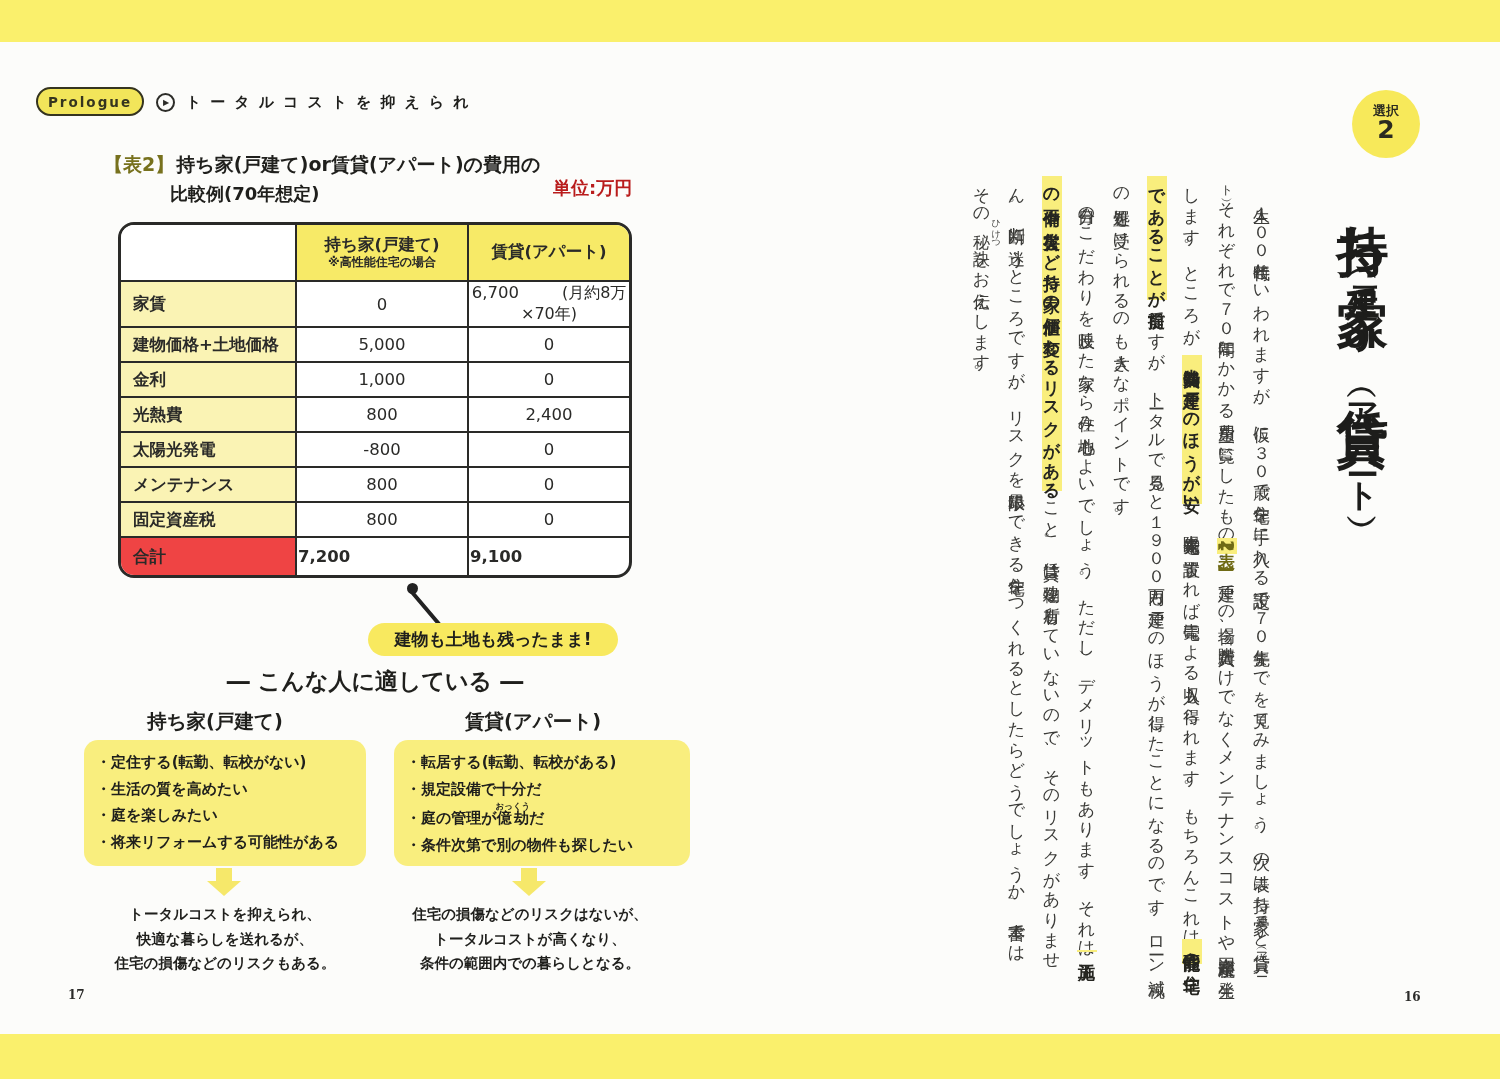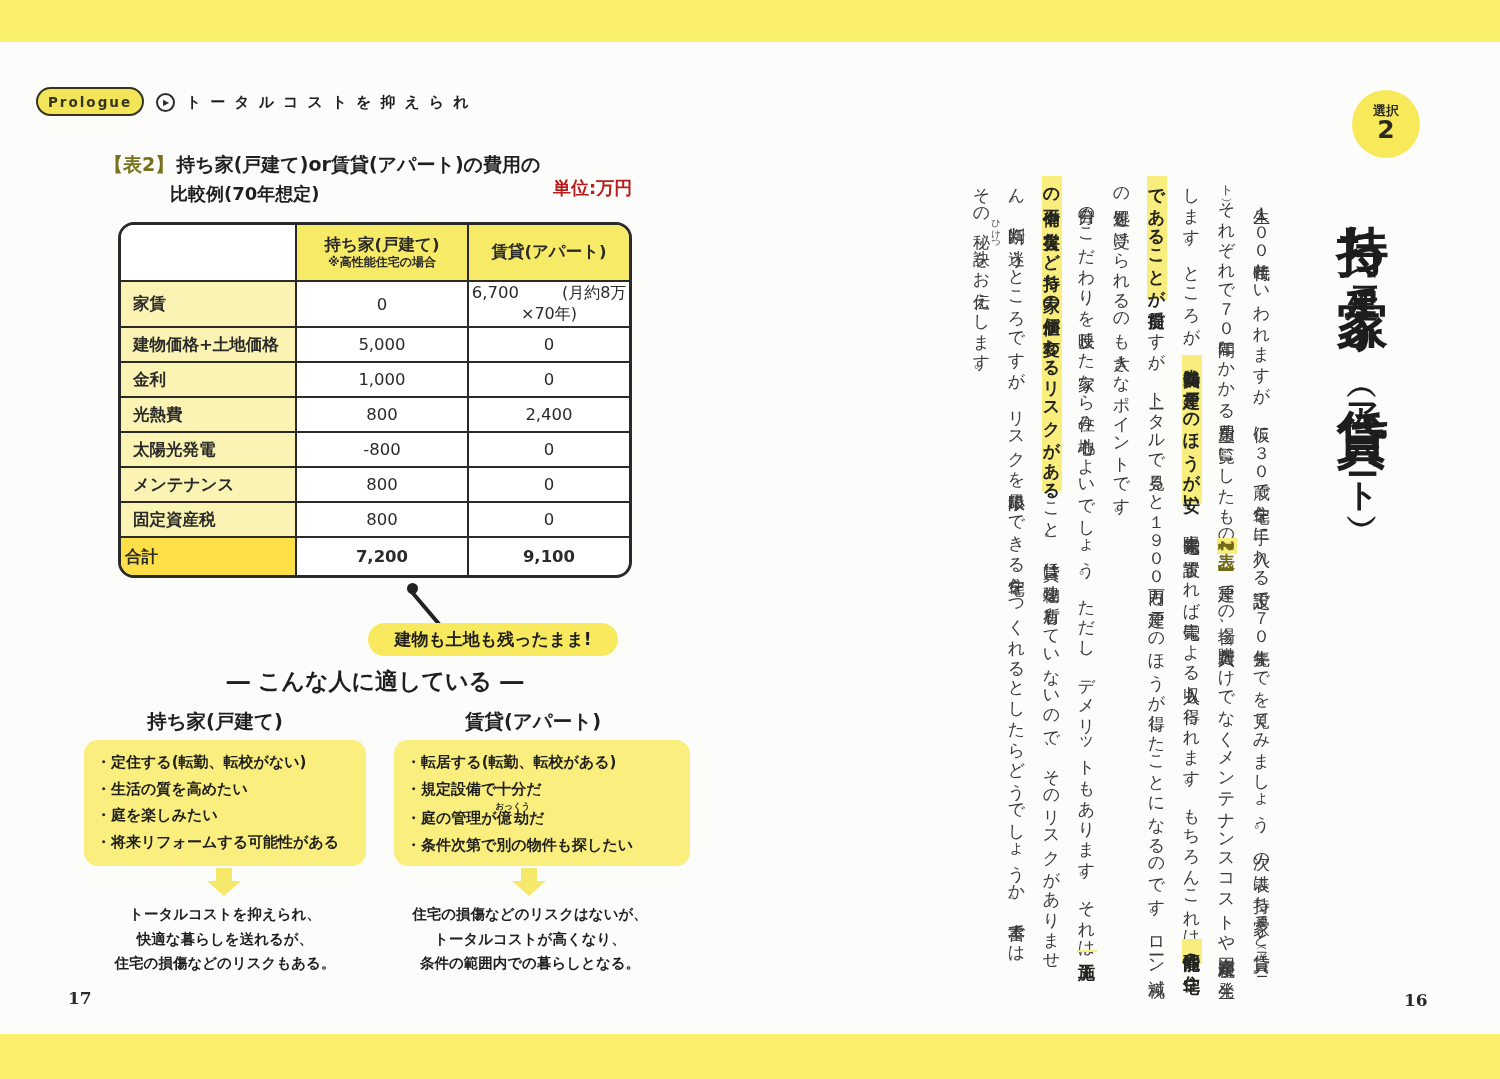--- a/index.html
+++ b/index.html
@@ -30,22 +30,22 @@
   table.cost col.c0{width:175px;} table.cost col.c1{width:172px;} table.cost col.c2{width:161px;}
   table.cost td{border:2px solid #2a2a28;box-sizing:border-box;font-size:16.5px;}
   table.cost tr td:first-child{border-left:none;margin-left:32px;} table.cost tr td:last-child{border-right:none;}
   table.cost tr:first-child td{border-top:none;} table.cost tr:last-child td{border-bottom:none;}
   td.hcell{height:56px;background:#f7ea67;text-align:center;font-weight:800;line-height:1.25;}
   td.hempty{background:#fff;}
   td.hcell .sub{font-size:12px;font-weight:700;}
   td.lab{height:35px;background:#faf3b4;font-weight:700;padding-left:12px;font-size:16px;}
   td.val{height:35px;text-align:center;font-size:17px;}
   td.val .note{font-size:16px;padding-left:43px;}
-  td.tlab{height:38px;background:#fde047;font-weight:800;padding-left:4px;font-size:17px;border-top-width:3px;}
-  td.tval{height:38px;text-align:center;font-weight:800;font-size:19px;border-top-width:3px;}
+  td.tlab{height:38px;background:#ef4444;font-weight:800;padding-left:12px;font-size:17px;border-top-width:3px;}
+  td.tval{height:38px;font-weight:800;font-size:19px;border-top-width:3px;}
 
   
   .dot{position:absolute;left:407px;top:583px;width:11px;height:11px;border-radius:50%;background:#222;}
   .callout-line{position:absolute;left:405px;top:588px;}
   .callout{position:absolute;left:368px;top:623px;width:250px;height:33px;border-radius:17px;background:#f8e95f;
            display:flex;align-items:center;justify-content:center;font-weight:800;font-size:17px;color:#1f1f1c;}
 
   
   .suited-head{position:absolute;left:60px;top:666px;width:630px;text-align:center;font-size:23px;font-weight:800;color:#1f1f1c;}
   .col-head{position:absolute;top:708px;width:230px;text-align:center;font-size:19.5px;font-weight:800;color:#1f1f1c;}
@@ -54,21 +54,21 @@
         font-size:15px;font-weight:700;line-height:1.78;color:#1f1f1c;}
   .sbox.own{left:84px;width:282px;height:126px;}
   .sbox.rent{left:394px;width:296px;height:126px;}
   .sbox ruby rt{font-size:8.5px;font-weight:700;}
   .arrow{position:absolute;}
   .arrow .stem{width:16px;height:13px;background:#f6e86a;margin:0 auto;}
   .arrow .head{width:0;height:0;border-left:17px solid transparent;border-right:17px solid transparent;border-top:15px solid #f6e86a;}
   .summary{position:absolute;top:902px;text-align:center;font-size:14.5px;font-weight:800;line-height:1.7;color:#1f1f1c;}
   .summary.own{left:70px;width:310px;}
   .summary.rent{left:385px;width:290px;}
-  .pgnum{position:absolute;font-size:17px;font-weight:700;color:#2a2a28;font-family:"DejaVu Serif","Liberation Serif",serif;}
+  .pgnum{position:absolute;font-size:12px;font-weight:700;color:#2a2a28;font-family:"DejaVu Serif","Liberation Serif",serif;}
   .pgnum.l{left:68px;top:988px;} .pgnum.r{left:1404px;top:990px;}
 
   
   .badge{position:absolute;left:1352px;top:90px;width:68px;height:68px;border-radius:50%;background:#f7e95a;
          display:flex;flex-direction:column;align-items:center;justify-content:center;color:#2b2b20;}
   .badge .b1{font-size:13px;font-weight:800;line-height:1;text-align:right;}
   .badge .b2{font-size:25px;font-weight:800;line-height:1.05;}
   .vtitle{position:absolute;left:1328px;top:184px;height:800px;writing-mode:vertical-rl;text-orientation:mixed;
           font-size:52px;font-weight:800;letter-spacing:5px;color:#1d1d1b;white-space:nowrap;}
   .vtitle .small{font-size:0.62em;letter-spacing:2px;}

